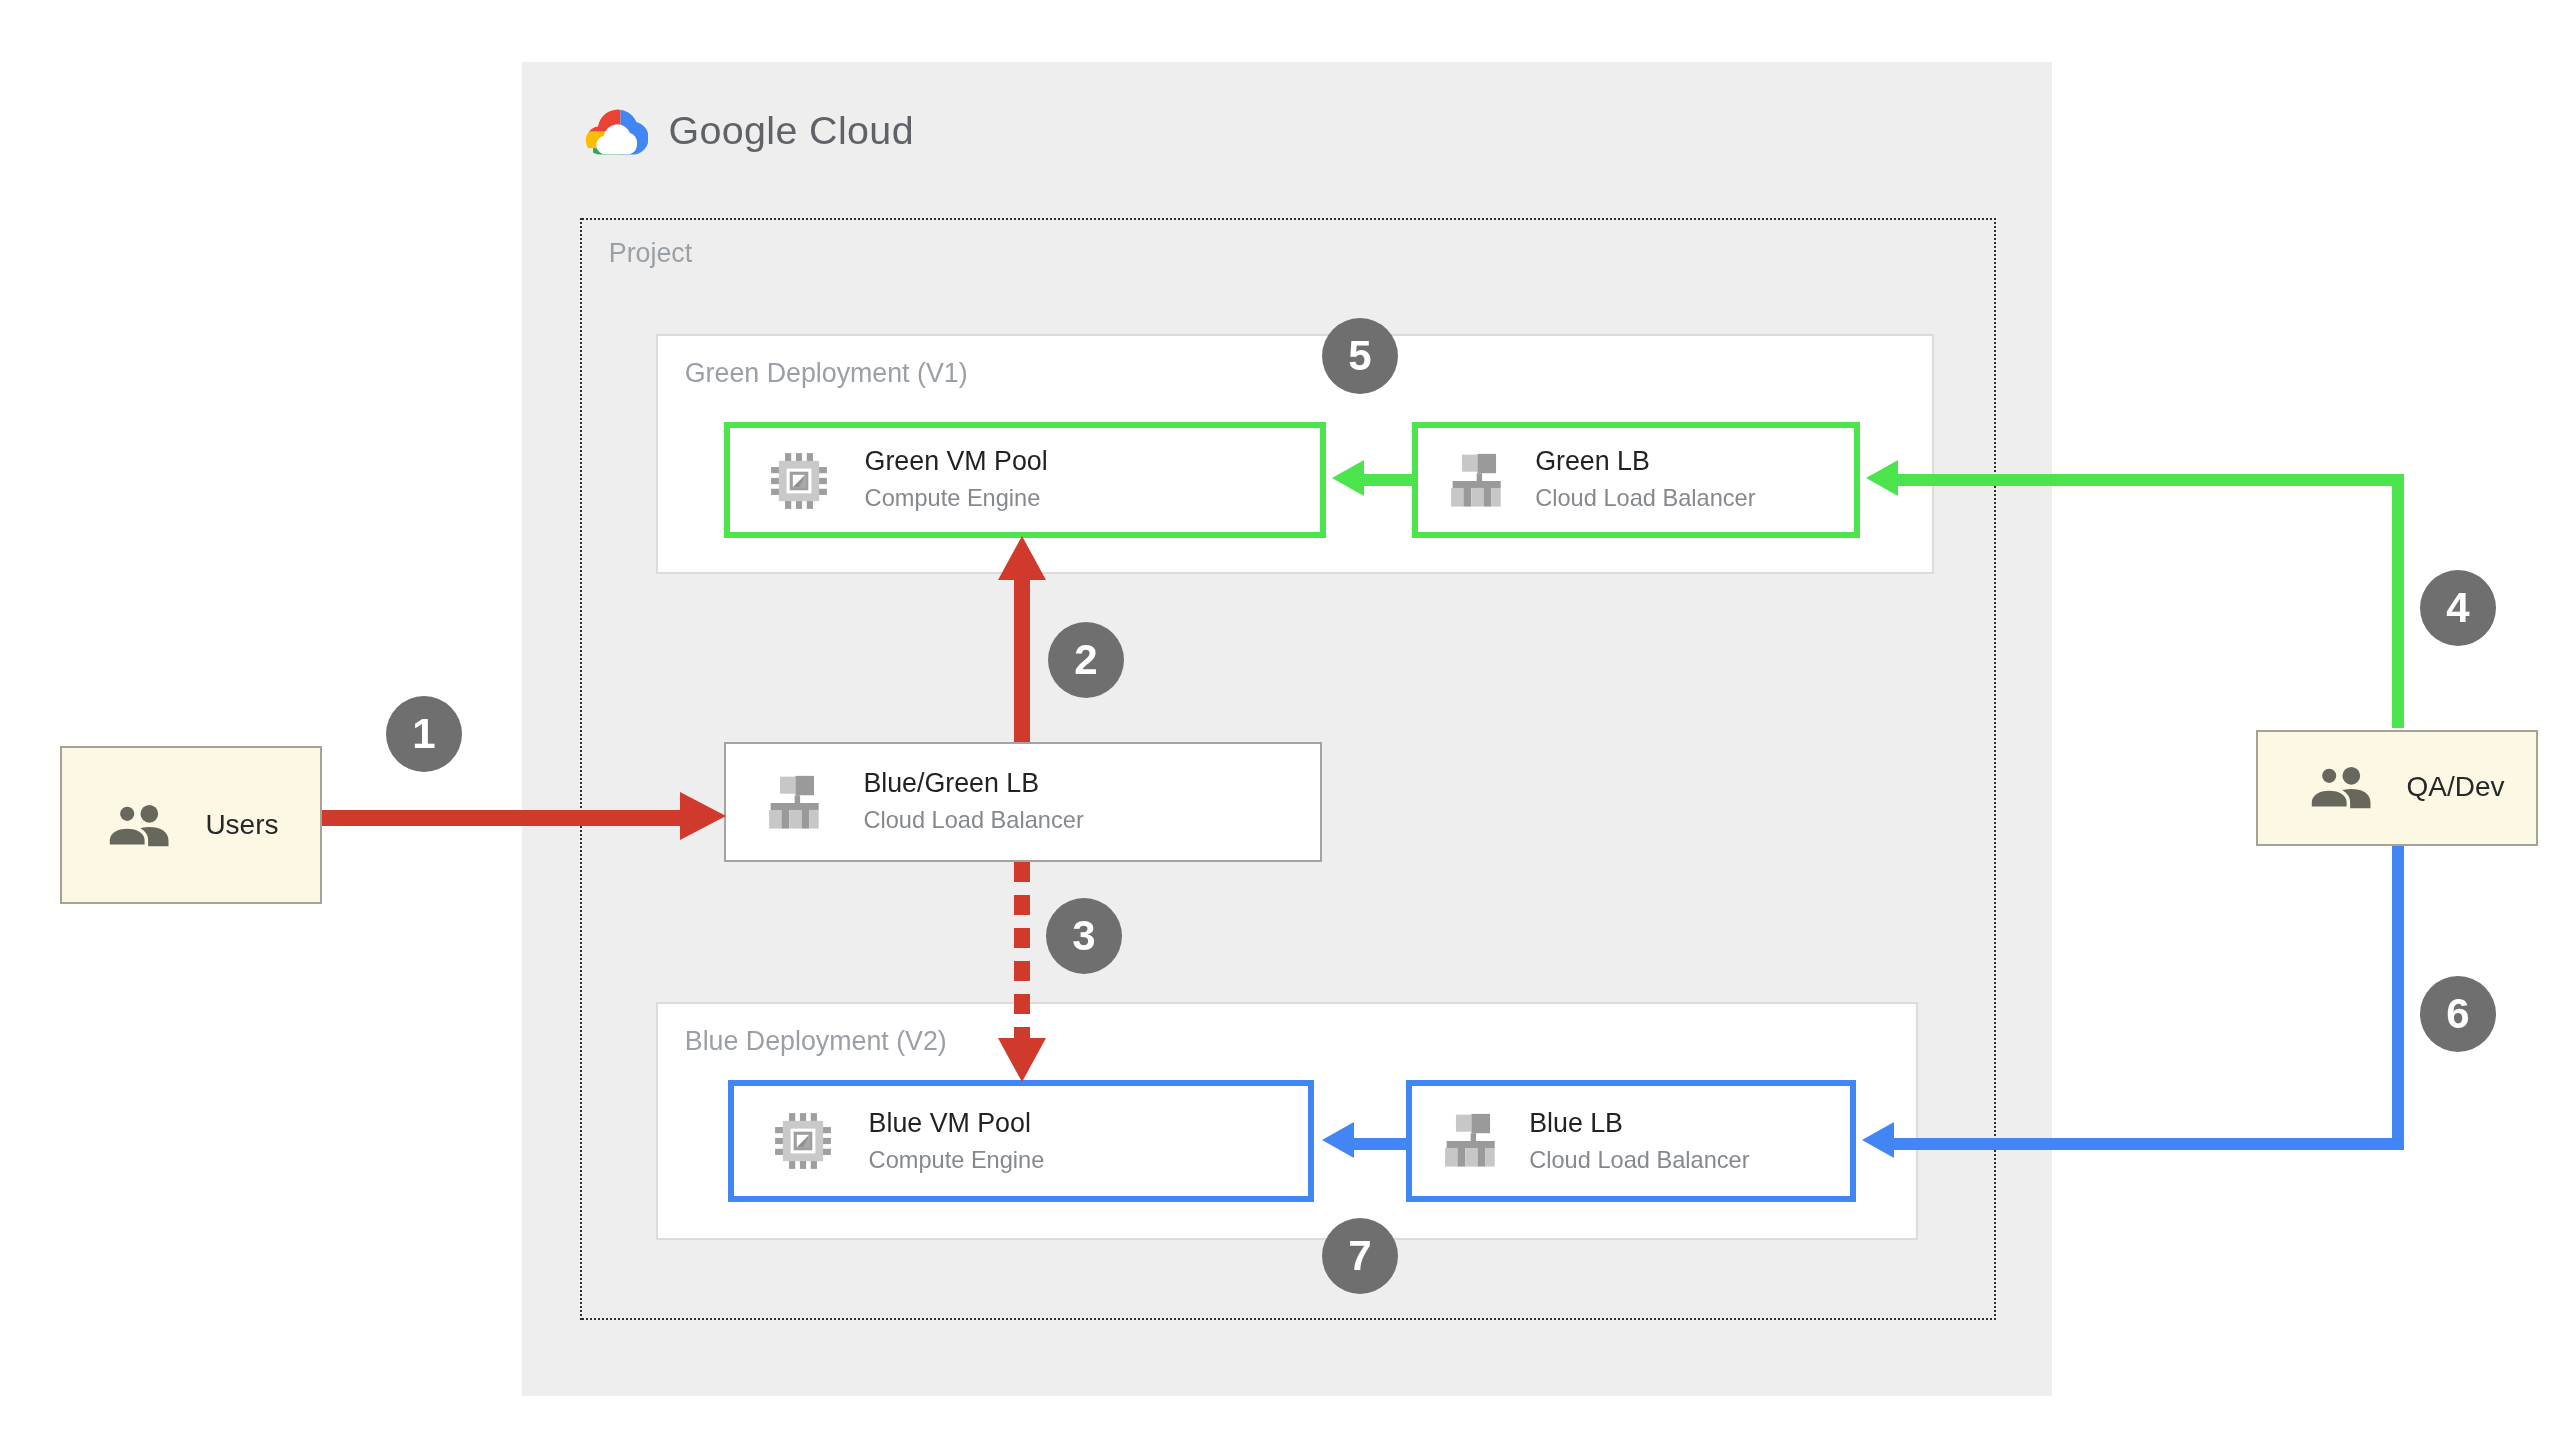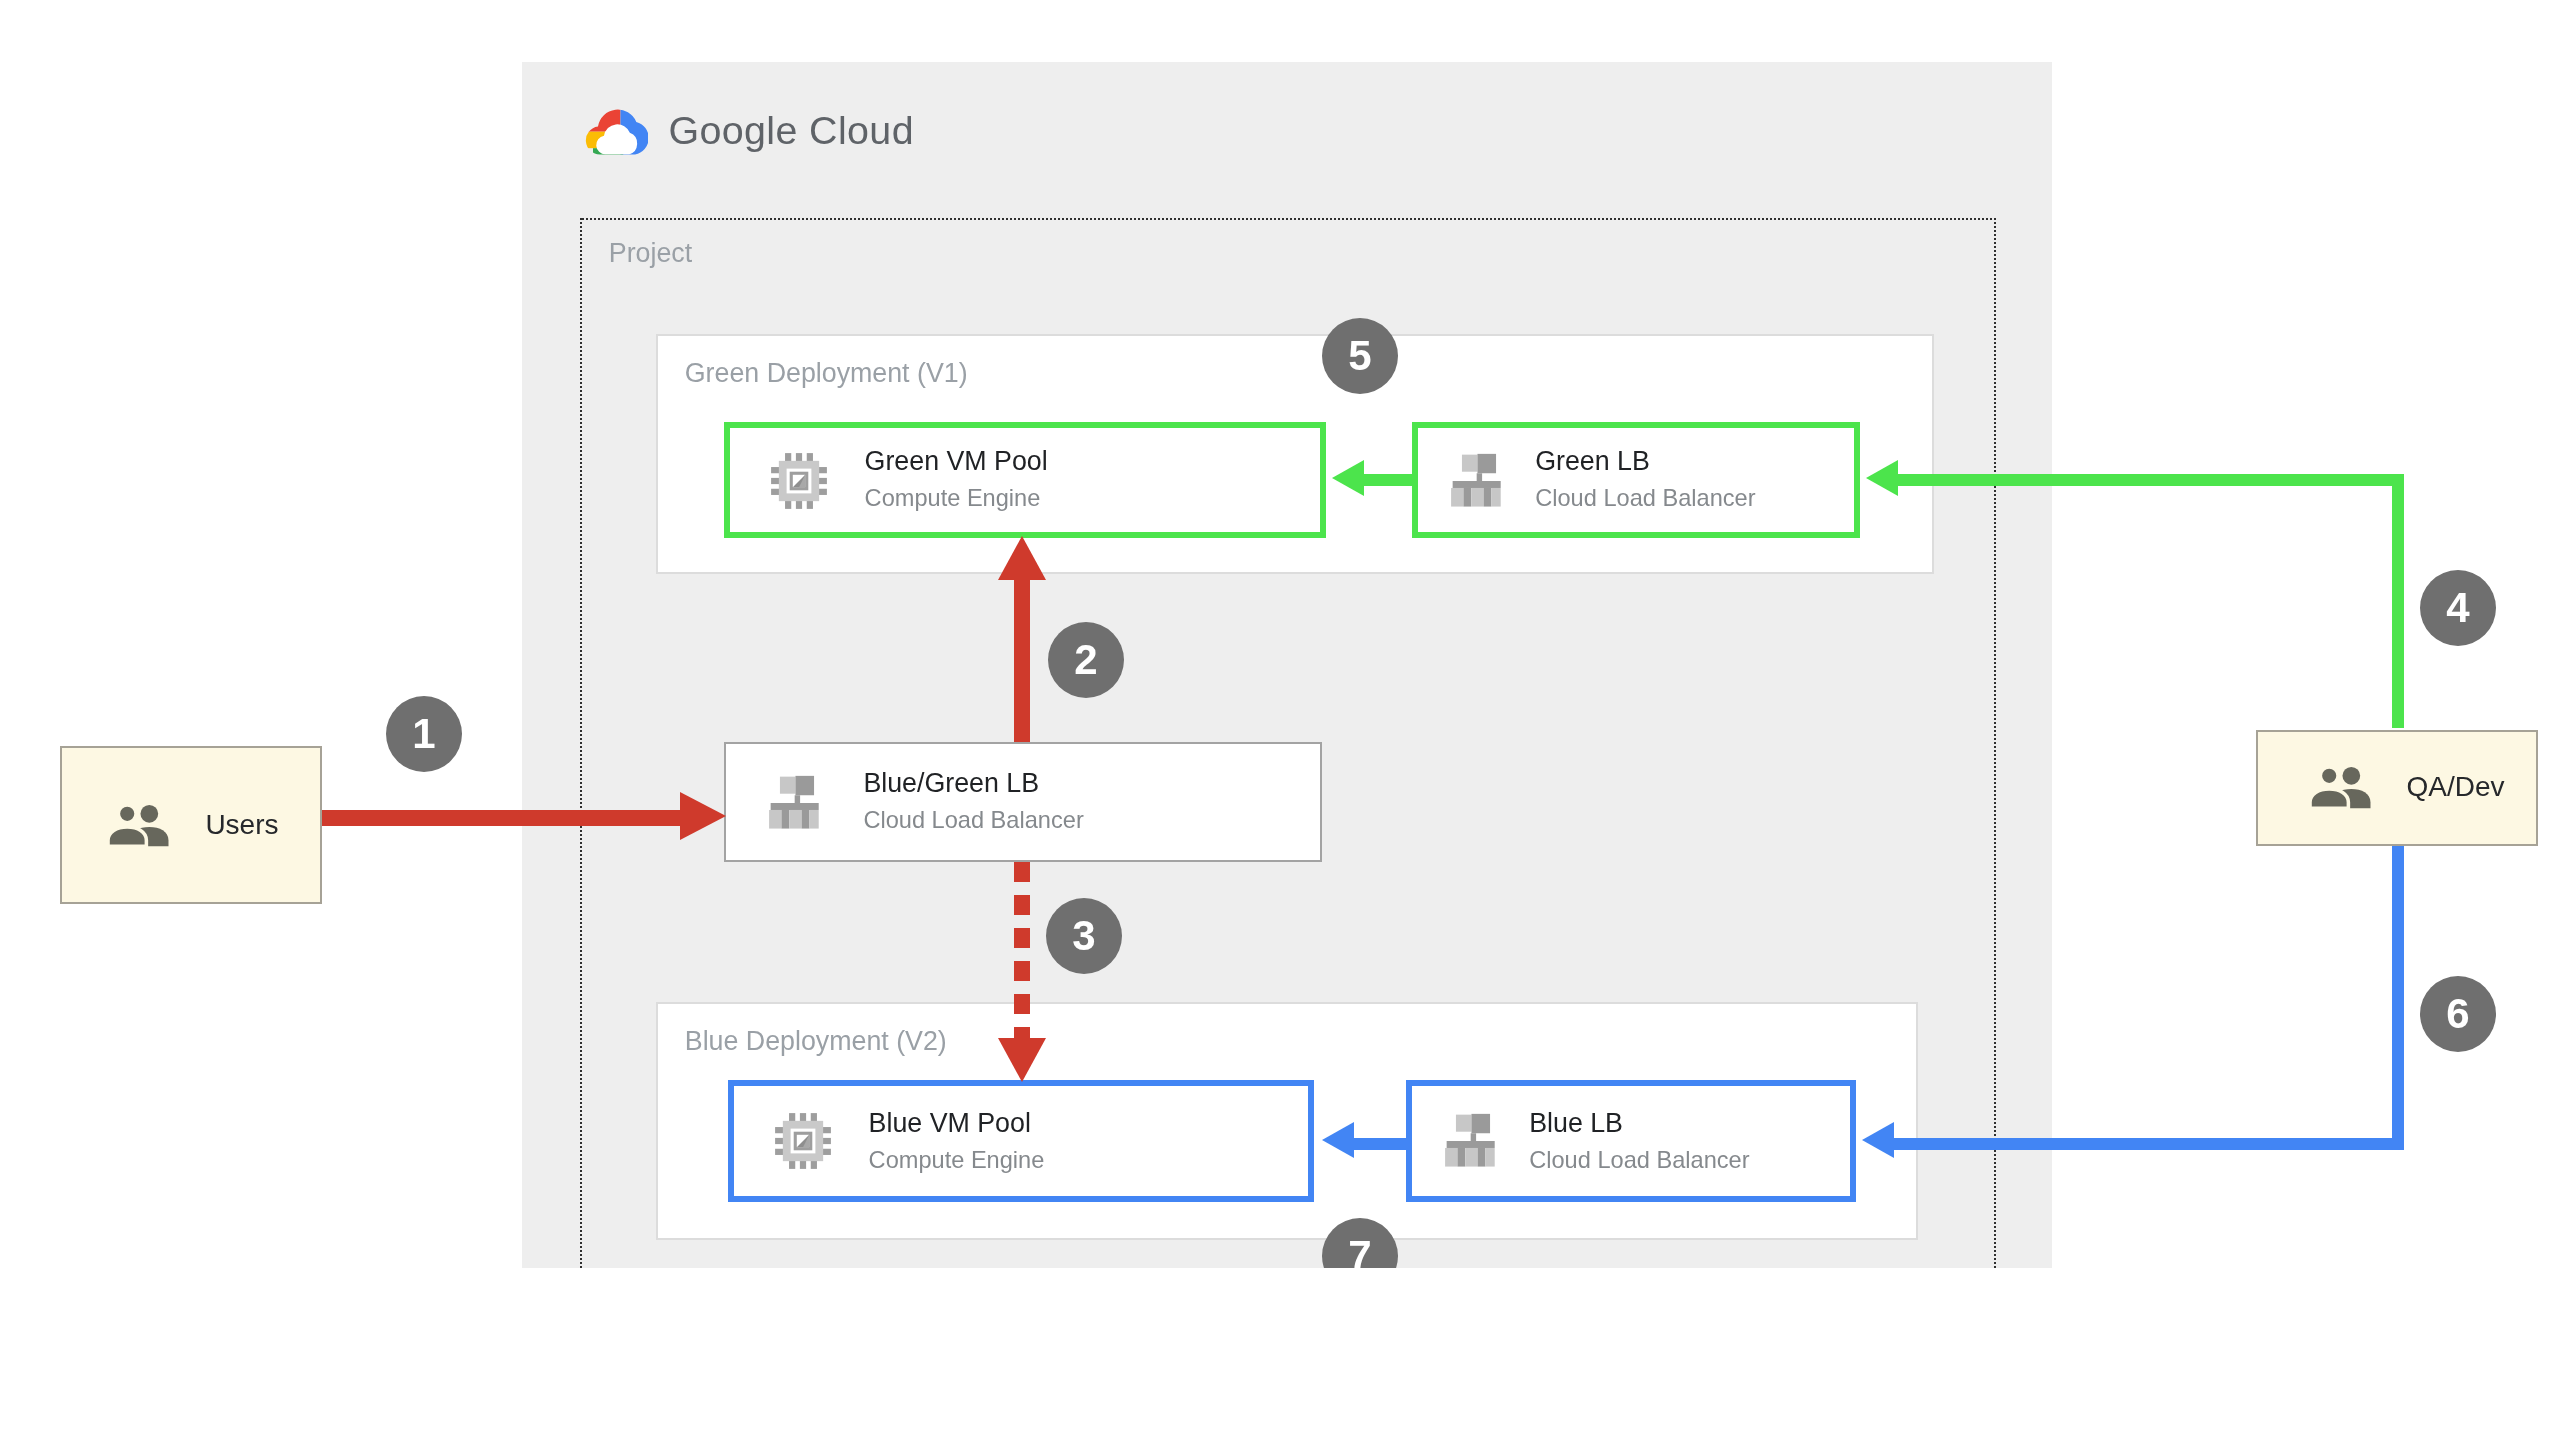--- a/index.html
+++ b/index.html
@@ -2,21 +2,21 @@
 <html style="--green: #4ce44c; --blue: #4285f4; --red: #cf3a2c; --badge: #6f6f6f; --cream: #fdf8e3; --panel: #eeeeee;font-size:12.6px"><head>
 <meta charset="utf-8">
 <style>
   :root{
     --green:#4ce44c; --blue:#4285f4; --red:#cf3a2c;
     --badge:#6f6f6f; --cream:#fdf8e3; --panel:#eeeeee;
   }
   *{margin:0;padding:0;box-sizing:border-box;}
   html,body{background:#ffffff;}
   body{width:2576px;height:1434px;font-family:"Liberation Sans",sans-serif;}
-  .viewport{position:relative;width:2576px;height:1268px;overflow:hidden;background:#fff;}
+  .viewport{position:relative;width:2576px;height:1434px;overflow:hidden;background:#fff;}
   .stage{position:absolute;left:0;top:0;width:1288px;height:717px;transform:scale(2);transform-origin:0 0;}
   .abs{position:absolute;}
 
   .panel{left:261px;top:31px;width:765px;height:667px;background:var(--panel);}
 
   .logo{left:291px;top:52px;display:flex;align-items:center;gap:10.2px;}
   .logo-text{font-size:19.7px;color:#5f6368;letter-spacing:0.2px;}
 
   .project{left:290px;top:109px;width:708px;height:551px;border:1.6px dotted #2f2f2f;}
   .project-label{position:absolute;left:13.4px;top:9.4px;font-size:13.4px;color:#9aa0a6;}

